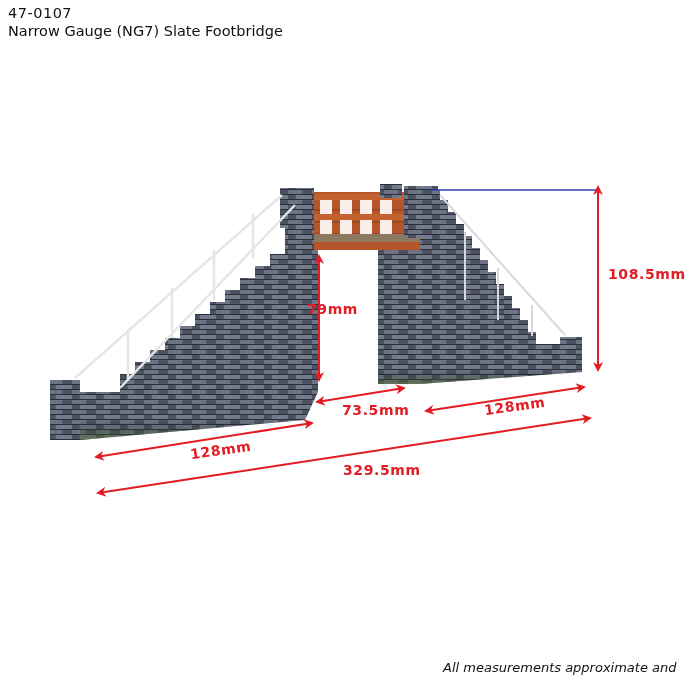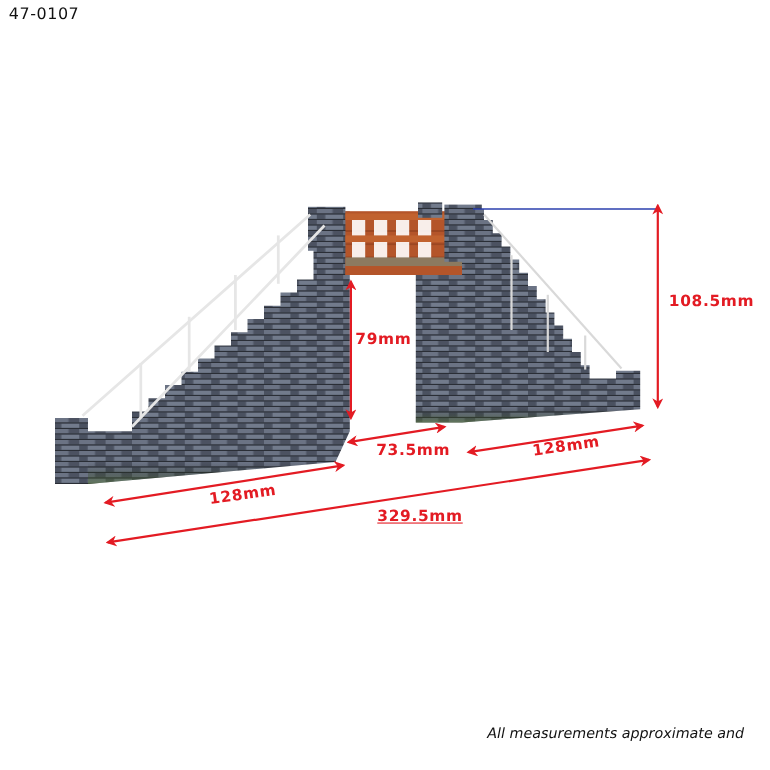--- a/index.html
+++ b/index.html
@@ -8,20 +8,21 @@
   .header .code { letter-spacing: 0.5px; }
   .footer { position: absolute; left: 443px; top: 659px; color: #111; font-style: italic; font-size: 13px; line-height: 18px; text-align: right; }
   .diagram { position: absolute; left: 0; top: 0; width: 700px; height: 700px; }
   .dim-label { position: absolute; color: #e31b23; font-weight: bold; font-size: 14px; letter-spacing: 0.6px; white-space: nowrap; }
 </style>
 </head>
 <body>
 
 <div class="header">
   <div class="code">47-0107</div>
+  <div>Narrow Gauge (NG7) Slate Footbridge</div>
 </div>
 
 <svg class="diagram" viewBox="0 0 700 700" xmlns="http://www.w3.org/2000/svg">
   <defs>
     <pattern id="slate" width="24" height="10" patternUnits="userSpaceOnUse">
       <rect width="24" height="10" fill="#565d6d"></rect>
       <rect x="0" y="0" width="14" height="4" fill="#6b7384"></rect>
       <rect x="15" y="0" width="9" height="4" fill="#4c5261"></rect>
       <rect x="0" y="5" width="7" height="4" fill="#4a5160"></rect>
       <rect x="8" y="5" width="16" height="4" fill="#727b8c"></rect>
@@ -91,21 +92,21 @@
     <line x1="598" y1="187" x2="598" y2="370" marker-start="url(#arrowL)" marker-end="url(#arrowR)"></line>
     <line x1="319" y1="256" x2="319" y2="380" marker-start="url(#arrowL)" marker-end="url(#arrowR)"></line>
     <line x1="317" y1="402" x2="404" y2="388" marker-start="url(#arrowL)" marker-end="url(#arrowR)"></line>
     <line x1="426" y1="411" x2="584" y2="387" marker-start="url(#arrowL)" marker-end="url(#arrowR)"></line>
     <line x1="96" y1="457" x2="312" y2="423" marker-start="url(#arrowL)" marker-end="url(#arrowR)"></line>
     <line x1="98" y1="493" x2="590" y2="418" marker-start="url(#arrowL)" marker-end="url(#arrowR)"></line>
   </g>
 </svg>
 
 <div class="dim-label" style="left:608px; top:266px;">108.5mm</div>
-<div class="dim-label" style="left:323px; top:301px;">79mm</div>
+<div class="dim-label" style="left:307px; top:301px;">79mm</div>
 <div class="dim-label" style="left:342px; top:402px;">73.5mm</div>
 <div class="dim-label" style="left:484px; top:398px; transform:rotate(-8deg);">128mm</div>
 <div class="dim-label" style="left:190px; top:442px; transform:rotate(-8deg);">128mm</div>
-<div class="dim-label" style="left:343px; top:462px;text-decoration:underline;">329.5mm</div>
+<div class="dim-label" style="left:343px; top:462px;">329.5mm</div>
 
 <div class="footer">
   <div>All measurements approximate and</div>
 </div>
 
 </body></html>

